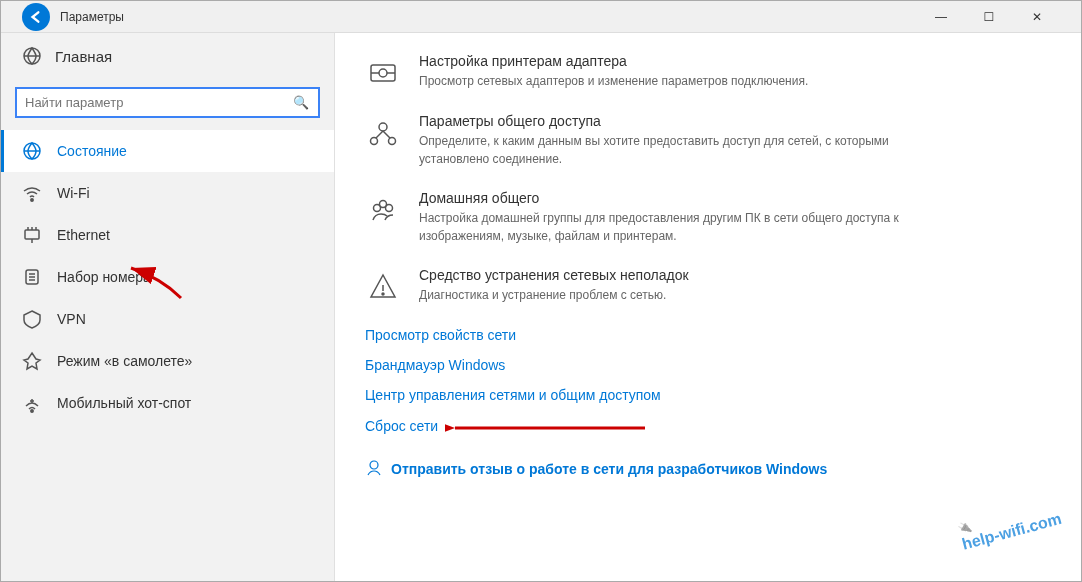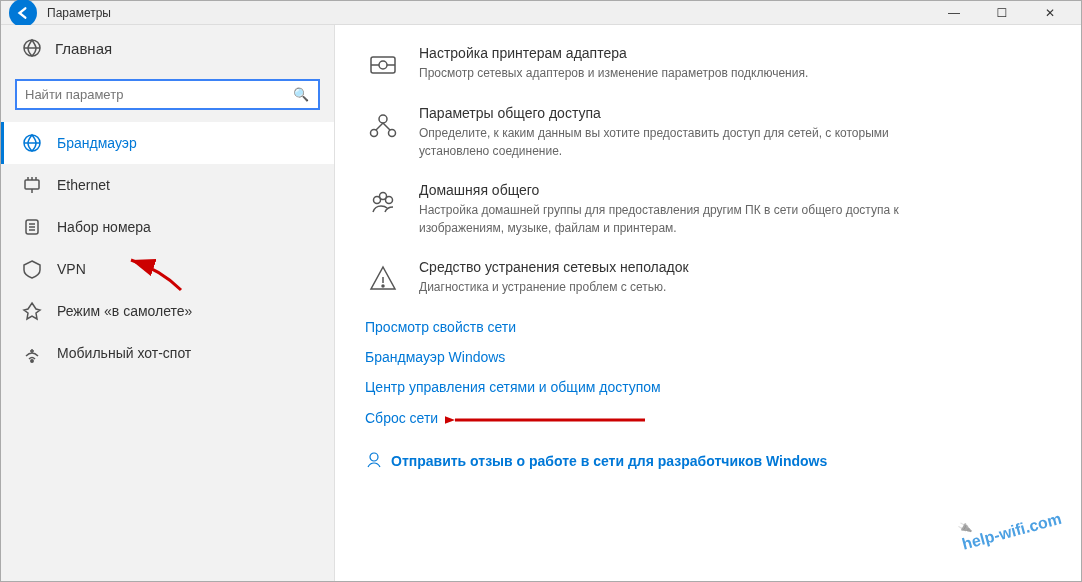--- a/index.html
+++ b/index.html
@@ -17,22 +17,22 @@
       border: 1px solid #aaa;
       display: flex;
       flex-direction: column;
       background: #fff;
     }
 
     .title-bar {
       display: flex;
       align-items: center;
       background: #f0f0f0;
-      height: 24px;
-      padding: 0 8px;
+      height: 32px;
+      padding: 0 21px;
       border-bottom: 1px solid #ddd;
       flex-shrink: 0;
     }
 
     .title-bar-back {
       width: 28px;
       height: 28px;
       background: #0078d7;
       border-radius: 50%;
       display: flex;
@@ -265,23 +265,34 @@
 
 
       <div class="nav-item active">
         <div class="nav-icon">
           <svg width="20" height="20" viewBox="0 0 20 20" fill="none" stroke="#0078d7" stroke-width="1.5">
             <circle cx="10" cy="10" r="8"></circle>
             <line x1="2" y1="10" x2="18" y2="10"></line>
             <path d="M10 2 Q14 7 14 10 Q14 14 10 18 Q6 14 6 10 Q6 7 10 2Z"></path>
           </svg>
         </div>
-        <span>Брандмауэр</span>
-      </div>
-
+        <span>Состояние</span>
+      </div>
+
+      <div class="nav-item">
+        <div class="nav-icon">
+          <svg width="20" height="20" viewBox="0 0 20 20" fill="none" stroke="#555" stroke-width="1.5">
+            <path d="M2 8 Q10 2 18 8"></path>
+            <path d="M5 11 Q10 7 15 11"></path>
+            <path d="M8 14 Q10 12 12 14"></path>
+            <circle cx="10" cy="17" r="1.2" fill="#555"></circle>
+          </svg>
+        </div>
+        <span>Wi-Fi</span>
+      </div>
 
       <div class="nav-item">
         <div class="nav-icon">
           <svg width="20" height="20" viewBox="0 0 20 20" fill="none" stroke="#555" stroke-width="1.5">
             <rect x="3" y="5" width="14" height="9" rx="1"></rect>
             <line x1="6" y1="5" x2="6" y2="2"></line>
             <line x1="10" y1="5" x2="10" y2="2"></line>
             <line x1="14" y1="5" x2="14" y2="2"></line>
             <line x1="10" y1="14" x2="10" y2="18"></line>
           </svg>

